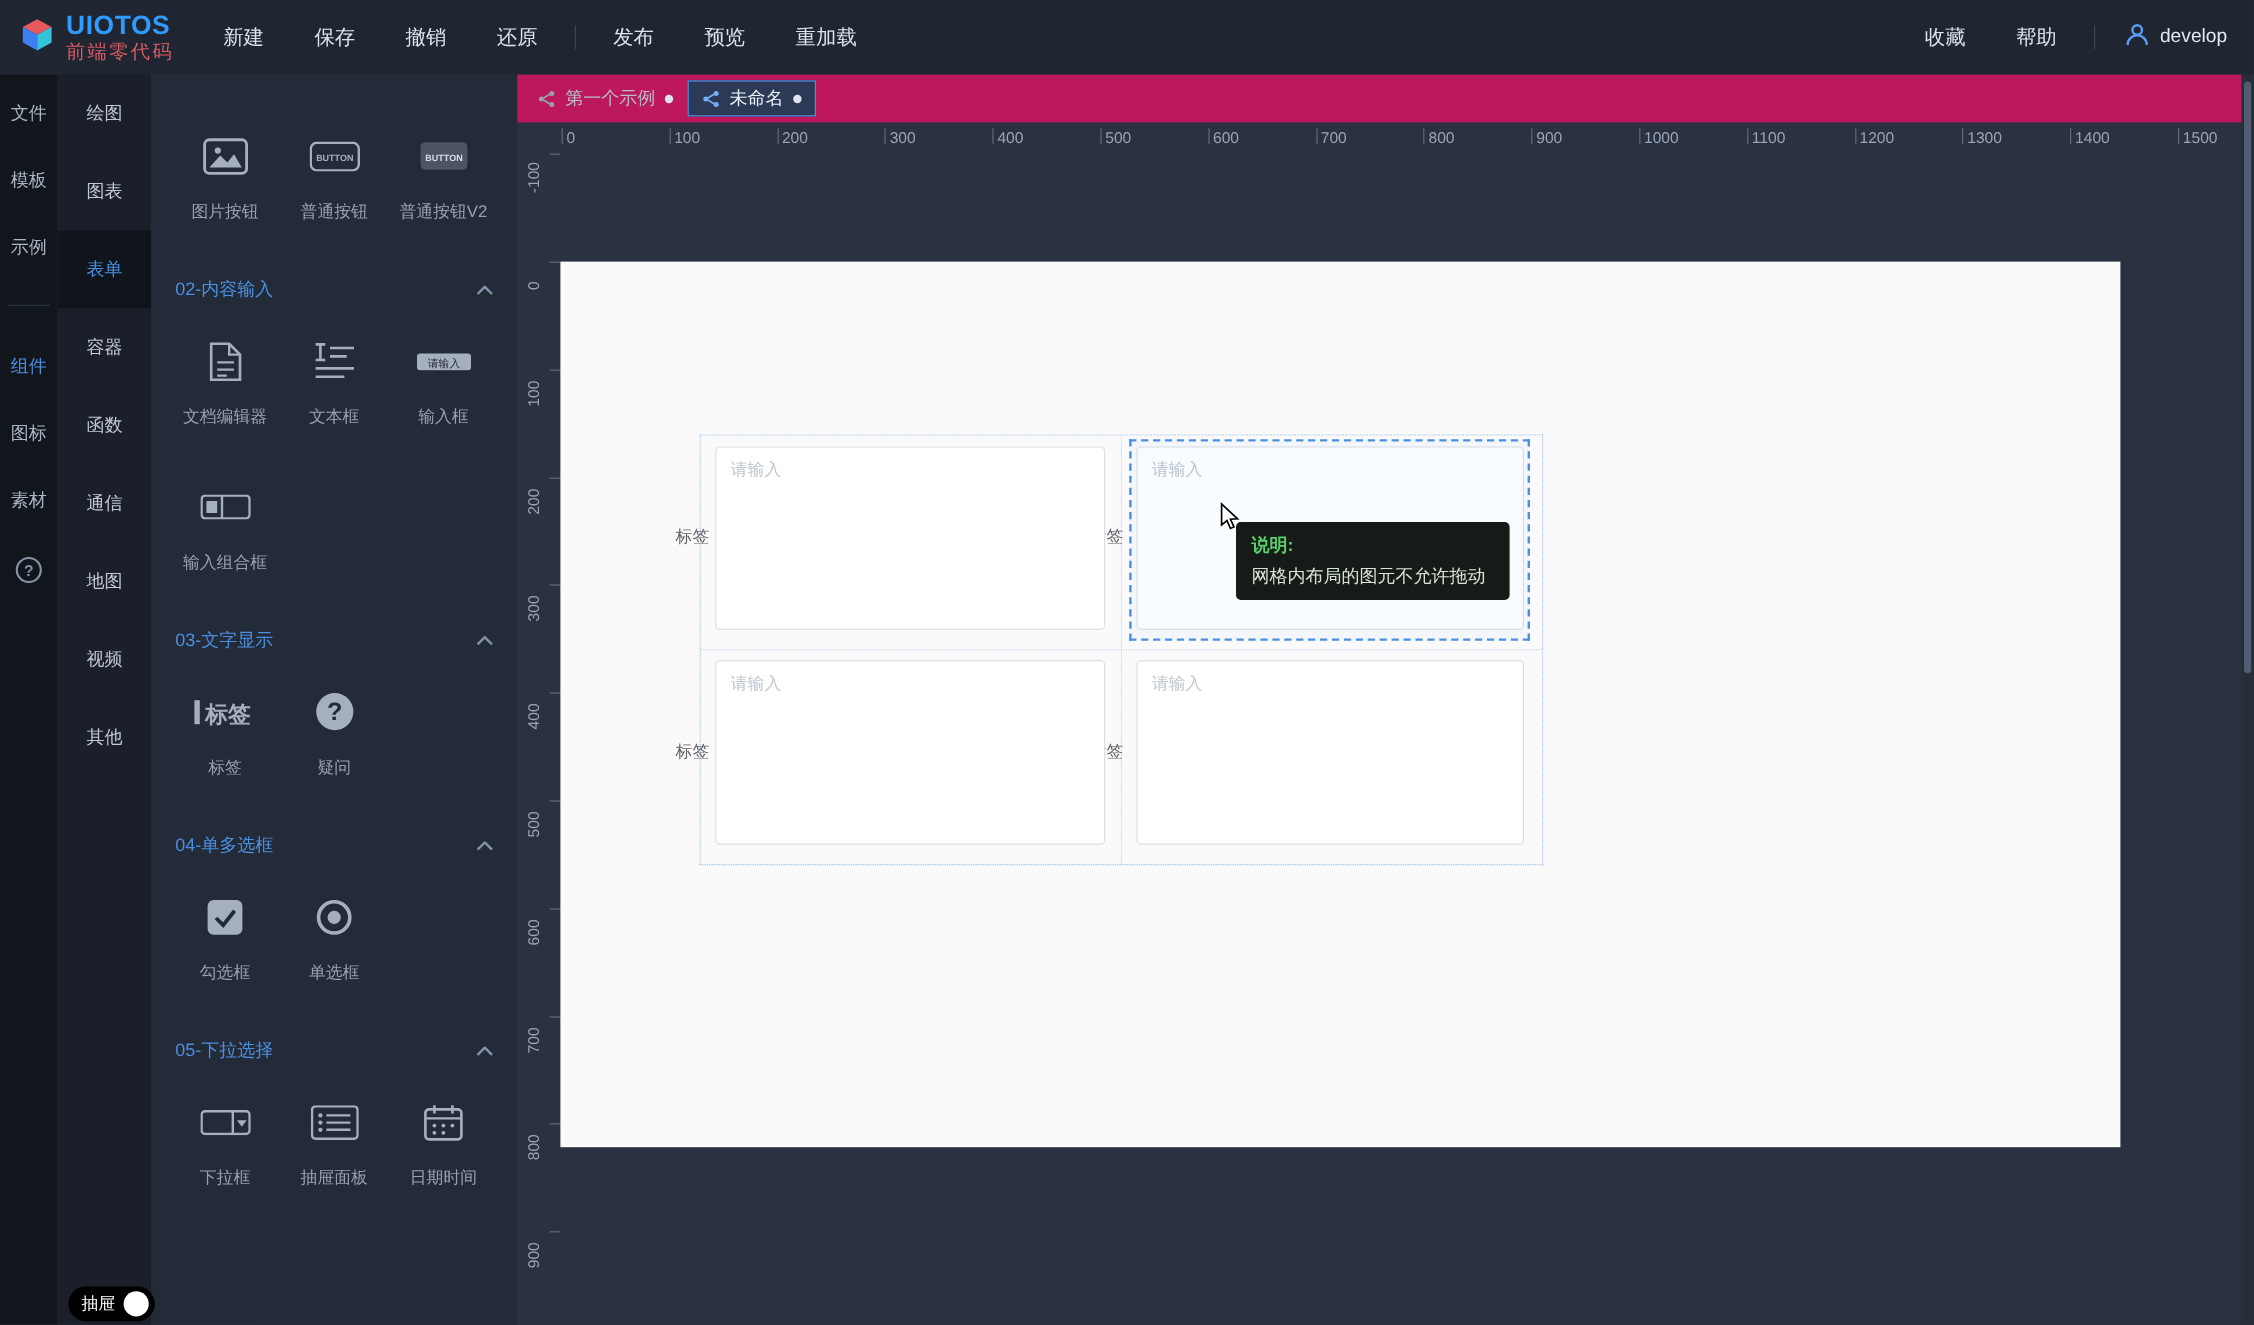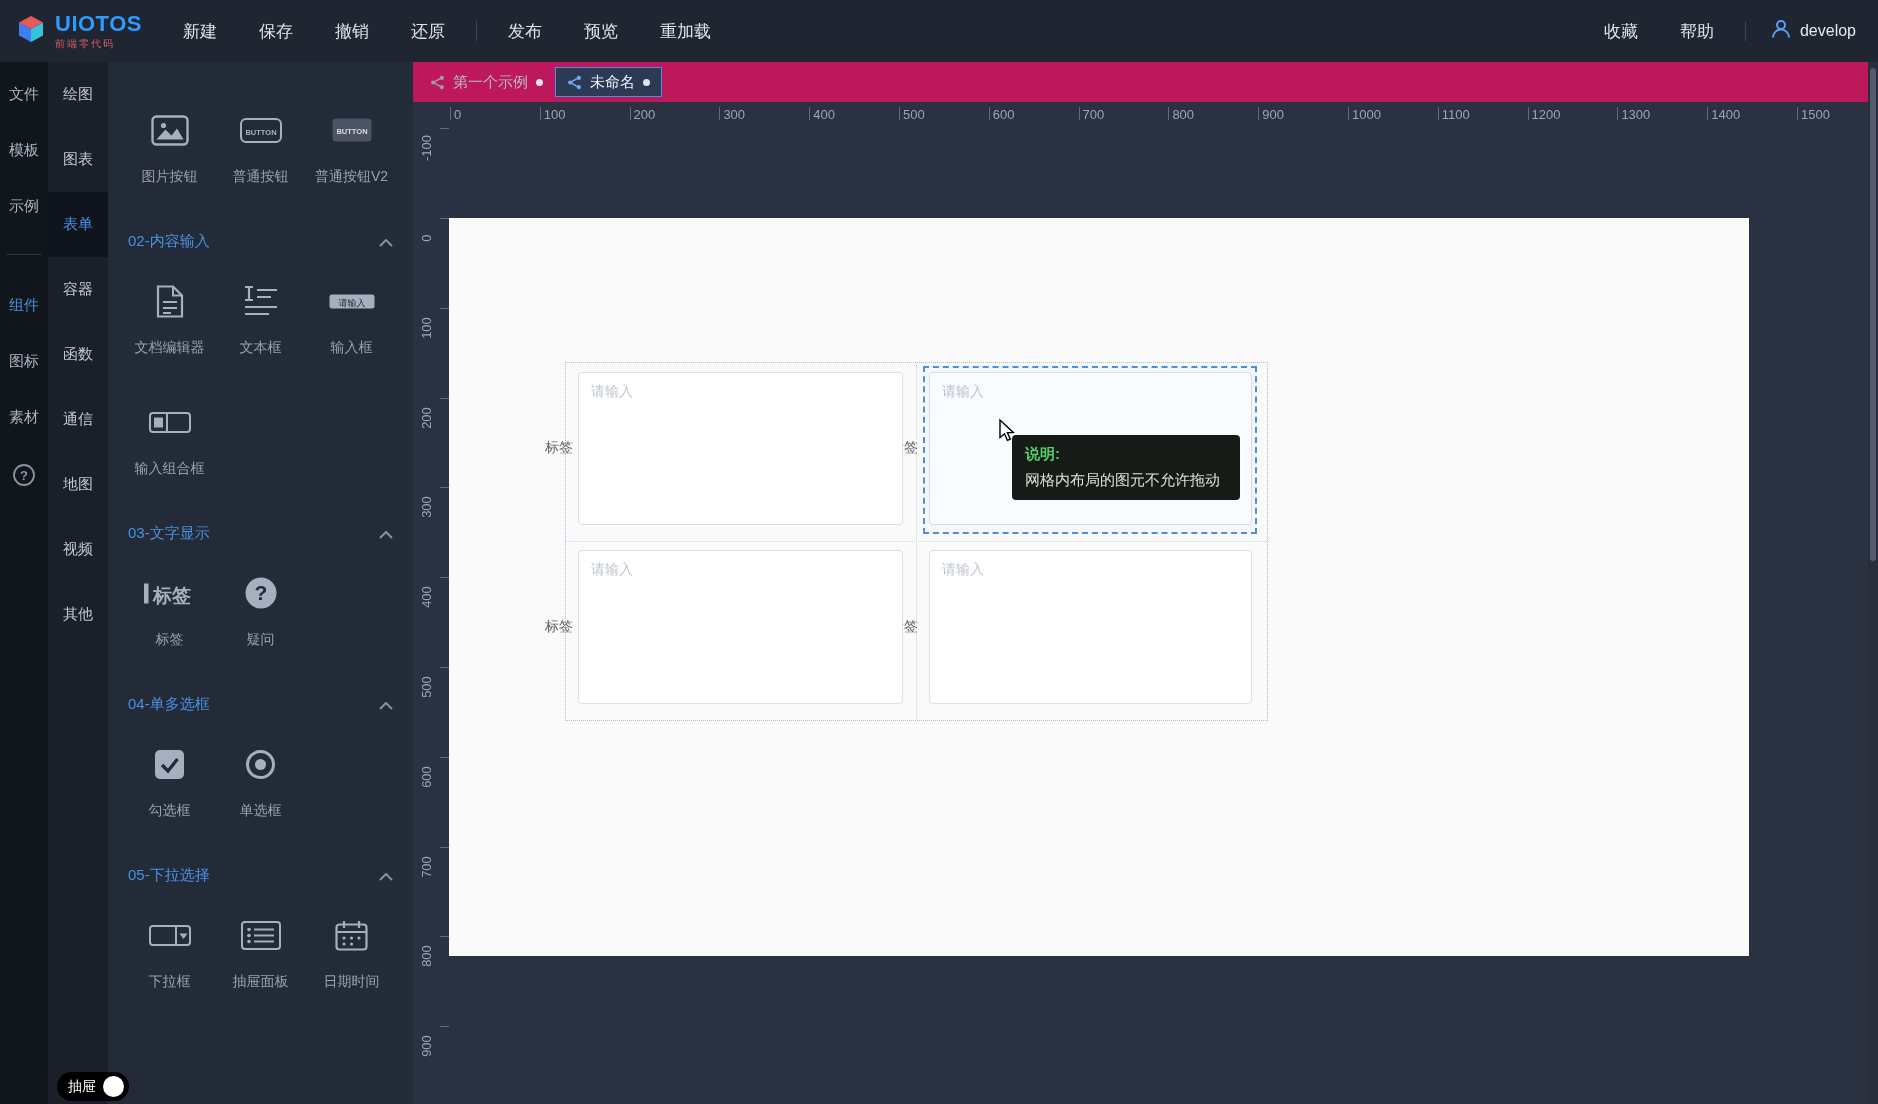--- a/index.html
+++ b/index.html
@@ -5,39 +5,39 @@
   html,body{margin:0;padding:0;}
   body{width:1878px;height:1104px;overflow:hidden;background:#2a3140;
        font-family:"Liberation Sans","DejaVu Sans",sans-serif;}
   .app{width:100%;height:100%;display:flex;flex-direction:column;position:relative;}
 
   
   .topbar{height:62px;background:#1f2632;display:flex;align-items:center;flex:0 0 auto;color:#e3e8f0;}
   .logo{display:flex;align-items:center;gap:9px;padding:0 20px 0 16px;}
   .logo-text{display:flex;flex-direction:column;line-height:1;}
   .logo-title{font-size:22px;font-weight:bold;color:#2f9bff;letter-spacing:.5px;}
-  .logo-sub{font-size:10px;color:#d85a65;margin-top:4px;letter-spacing:2px;}
+  .logo-sub{font-size:16px;color:#d85a65;margin-top:4px;letter-spacing:2px;}
   .menu{display:flex;align-items:center;height:100%;}
   .menu-item{padding:0 21px;font-size:17px;color:#dde3ec;cursor:pointer;white-space:nowrap;}
   .vsep{width:1px;height:20px;background:#3c4456;margin:0 10px;}
   .topbar-right{margin-left:auto;display:flex;align-items:center;}
   .user{display:flex;align-items:center;gap:8px;padding:0 22px 0 14px;font-size:16px;cursor:pointer;}
 
   
   .main{flex:1;display:flex;min-height:0;}
 
   
   .iconbar{width:48px;background:#11151c;flex:0 0 auto;display:flex;flex-direction:column;padding-top:4px;box-sizing:border-box;}
   .iconbar-item{height:56px;display:flex;align-items:center;justify-content:center;font-size:15px;color:#aeb6c4;cursor:pointer;}
   .iconbar-item.active{color:#4a90e2;}
   .iconbar-divider{height:1px;background:#2c3340;margin:20px 6px 22px;}
   .iconbar-help{display:flex;justify-content:center;margin-top:18px;cursor:pointer;}
 
   
-  .catbar{width:60px;background:#1a1f2a;flex:0 0 auto;}
+  .catbar{width:78px;background:#1a1f2a;flex:0 0 auto;}
   .cat-item{height:65px;display:flex;align-items:center;justify-content:center;font-size:15px;color:#c2c9d5;cursor:pointer;}
   .cat-item.active{background:#10141d;color:#4a90e2;}
 
   
   .panel{width:305px;background:#242b38;flex:0 0 auto;padding:18px 16px 0;box-sizing:border-box;overflow:hidden;}
   .group-header{display:flex;align-items:center;justify-content:space-between;color:#4a90e2;font-size:15px;margin:26px 4px 0;cursor:pointer;height:20px;}
   .items{display:grid;grid-template-columns:repeat(3,1fr);margin-top:4px;}
   .comp{display:flex;flex-direction:column;align-items:center;gap:18px;padding:26px 0 20px;cursor:grab;}
   .comp .cicon{height:40px;display:flex;align-items:center;justify-content:center;}
   .comp .clabel{font-size:14px;color:#97a0b2;white-space:nowrap;line-height:17px;}

